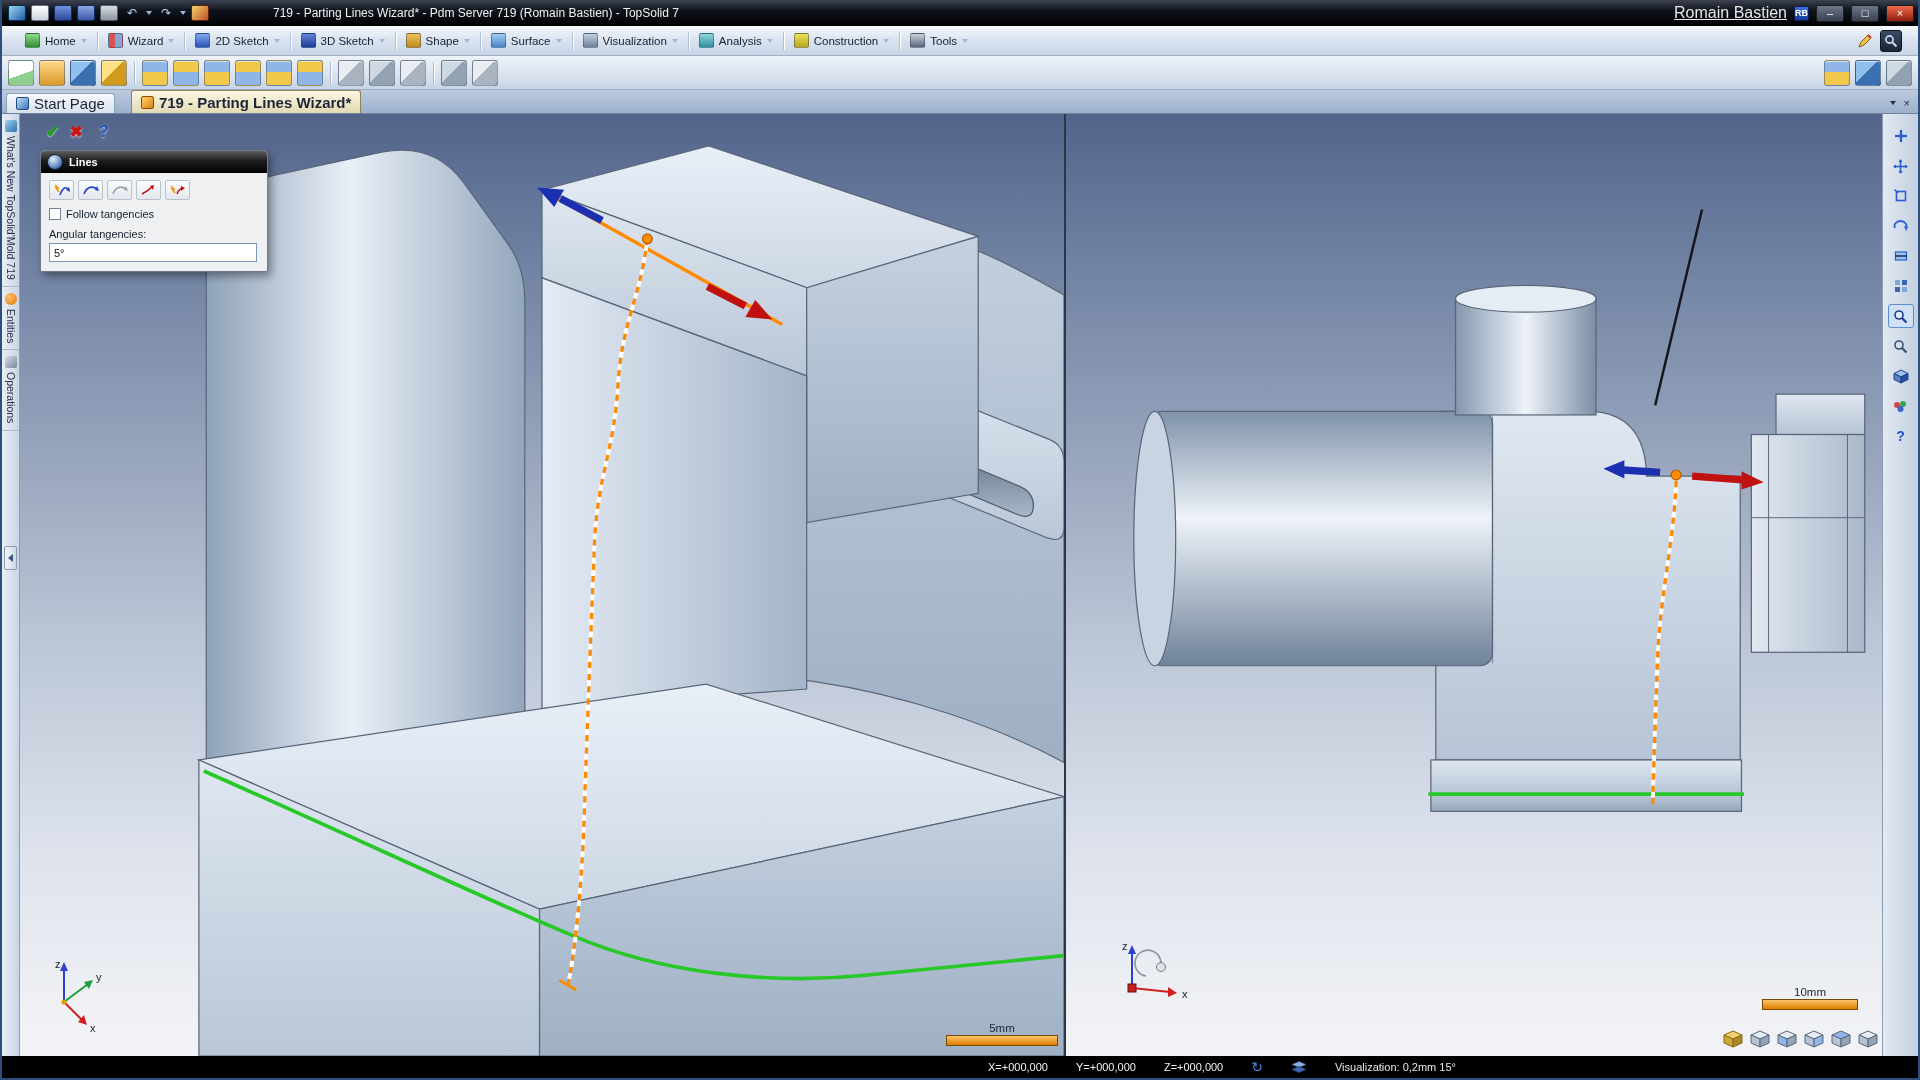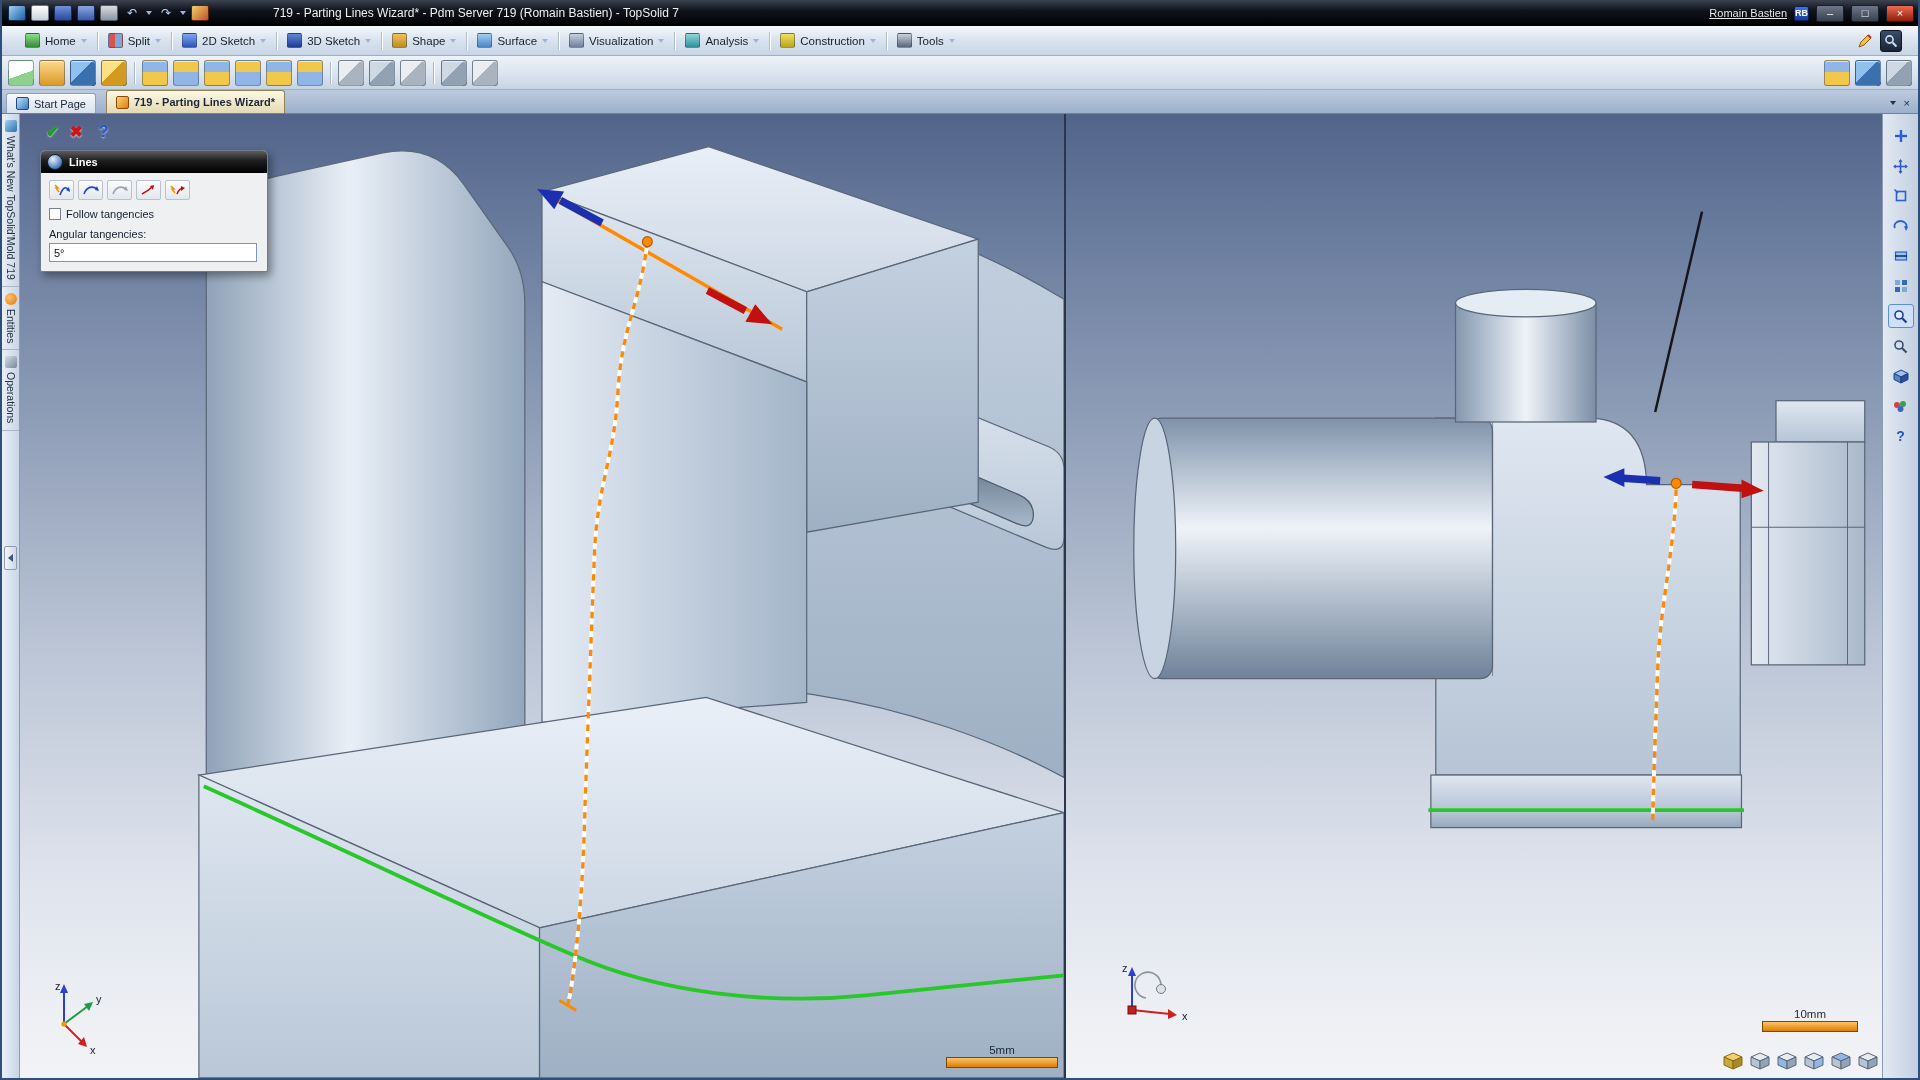--- a/index.html
+++ b/index.html
@@ -15,21 +15,21 @@
   .tb-ic { width:18px; height:16px; border-radius:2px; display:flex; align-items:center; justify-content:center; font-size:12px; color:#bcd2f2; }
   .ic-app   { background:linear-gradient(135deg,#9fd4f0,#1d5fa8); border:1px solid #0a2c52; }
   .ic-page  { background:linear-gradient(180deg,#ffffff,#c9d2dc); border:1px solid #6a7686; }
   .ic-save  { background:linear-gradient(180deg,#6f93d8,#2a4a9a); border:1px solid #16295c; }
   .ic-save2 { background:linear-gradient(180deg,#8aa6e0,#3a5aa8); border:1px solid #16295c; }
   .ic-print { background:linear-gradient(180deg,#d8dde4,#8b95a2); border:1px solid #545c68; }
   .ic-opt   { background:linear-gradient(135deg,#f0d26a,#c2502a); border:1px solid #5c2410; }
   .chev-dn  { width:0; height:0; border-left:3px solid transparent; border-right:3px solid transparent; border-top:4px solid #9fb5d8; }
   .tb-title { margin-left:64px; font-size:12px; color:#f0f0f0; white-space:nowrap; }
   .tb-right { margin-left:auto; display:flex; align-items:center; gap:7px; padding-right:4px; }
-  .tb-user { font-size:11px; color:#e6e6e6; text-decoration:underline; }
+  .tb-user { font-size:16px; color:#e6e6e6; text-decoration:underline; }
   .tb-badge { width:15px; height:15px; background:linear-gradient(180deg,#3d74e0,#153a96); color:#fff; font-size:9px; font-weight:bold;
     display:flex; align-items:center; justify-content:center; border-radius:2px; border:1px solid #0a1e55; }
   .winbtn { width:28px; height:17px; display:flex; align-items:center; justify-content:center; font-size:11px; color:#fff;
     background:linear-gradient(180deg,#6d7789,#39404e); border:1px solid #1a1e26; border-radius:2px; }
   .winbtn.close { background:linear-gradient(180deg,#ef6a4f,#8f1d0c); }
 
   
   .menubar { height:30px; flex:none; display:flex; align-items:center; gap:2px; padding:0 16px;
     background:linear-gradient(180deg,#f6f9fc 0%,#dbe4f0 45%,#c8d5e6 100%); border-bottom:1px solid #9fb0c6; }
   .menu-item { display:flex; align-items:center; gap:5px; padding:3px 7px; border-radius:3px; font-size:11.5px; color:#17202e; }
@@ -51,21 +51,21 @@
   .i-docg{background:linear-gradient(160deg,#ffffff 55%,#8fd08f 55%);} .i-folder{background:linear-gradient(180deg,#ffd98a,#d99a2a);}
   .i-pblue{background:linear-gradient(135deg,#8fc0ee 45%,#3a6fb0 45%);} .i-pyellow{background:linear-gradient(135deg,#ffe084 45%,#d29a1f 45%);}
   .i-mold{background:linear-gradient(180deg,#8fb6e6 0 45%,#f2c84b 45% 100%);} .i-mold2{background:linear-gradient(180deg,#f2c84b 0 45%,#8fb6e6 45% 100%);}
   .i-gray{background:linear-gradient(135deg,#eaeef3 45%,#a9b4c0 45%);} .i-steel{background:linear-gradient(135deg,#cfd9e4 45%,#93a2b3 45%);}
   .tsep { width:1px; height:22px; background:#aab8ca; box-shadow:1px 0 0 #fff; margin:0 2px; }
   .toolbar-right { margin-left:auto; display:flex; gap:5px; }
 
   
   .tabbar { height:24px; flex:none; display:flex; align-items:flex-end; padding-left:4px;
     background:linear-gradient(180deg,#bdcbe0,#9cb0cb); border-bottom:1px solid #6f829c; }
-  .tab { display:flex; align-items:center; gap:5px; height:20px; padding:8px 9px; margin-right:10px; font-size:11px; color:#1c2636;
+  .tab { display:flex; align-items:center; gap:5px; height:20px; padding:8px 9px; margin-right:16px; font-size:15px; color:#1c2636;
     background:linear-gradient(180deg,#f8fafc,#d9e1ec); border:1px solid #8ba0bc; border-bottom:none; border-radius:3px 3px 0 0; }
   .tab.active { height:23px; background:linear-gradient(180deg,#fdf8e4,#e3d9b4); border-color:#8f8355; font-weight:bold;text-align:right; }
   .tab-ic { width:13px; height:13px; border-radius:2px; }
   .ti-start { background:linear-gradient(135deg,#bfe0f8,#3a78c0); border:1px solid #1d4a80; }
   .ti-doc { background:linear-gradient(135deg,#ffd36a,#e07e12); border:1px solid #8a4a08; }
   .tabbar-right { margin-left:auto; display:flex; align-items:center; gap:8px; padding:0 8px 4px 0; }
   .tabbar-right .x { font-size:11px; color:#22304a; }
 
   
   .main { flex:1; min-height:0; display:flex; }
@@ -157,21 +157,21 @@
 
   <div class="menubar">
     <div class="menu-item">
         <span class="mi mi-home"></span>
         <span>Home</span>
         <span class="chev-dn"></span>
       </div>
     <span class="msep"></span>
     <div class="menu-item">
         <span class="mi mi-split"></span>
-        <span>Split</span>
+        <span>Wizard</span>
         <span class="chev-dn"></span>
       </div>
     <span class="msep"></span>
     <div class="menu-item">
         <span class="mi mi-2d"></span>
         <span>2D Sketch</span>
         <span class="chev-dn"></span>
       </div>
     <span class="msep"></span>
     <div class="menu-item">
@@ -600,14 +600,27 @@
             <circle cx="10" cy="4" r="3" fill="#3aa04a"></circle>
             <circle cx="7.5" cy="9" r="3" fill="#3a64c8"></circle>
           </svg>
         </span>
       <span class="rsb">
           <span class="q">?</span>
         </span>
     </div>
   </div>
 
+  <div class="statusbar">
+    <span>X=+000,000</span>
+    <span>Y=+000,000</span>
+    <span>Z=+000,000</span>
+    <span class="sb-ico sync">↻</span>
+    <span class="sb-ico">
+      <svg width="16" height="13" viewBox="0 0 16 13">
+          <polygon points="8,0.5 15,3.5 8,6.5 1,3.5" fill="#8fb0dc" stroke="#3a5fa0" stroke-width="0.8"></polygon>
+          <polygon points="8,5.5 15,8.5 8,11.5 1,8.5" fill="#3f68b0" stroke="#22407a" stroke-width="0.8"></polygon>
+        </svg>
+    </span>
+    <span class="vis-text">Visualization: 0,2mm 15°</span>
+  </div>
 
 </div>
 
 </body></html>

